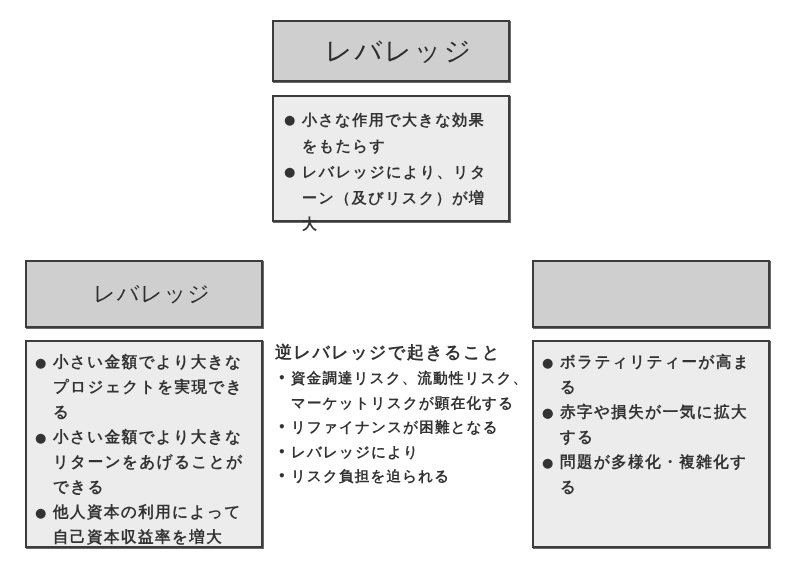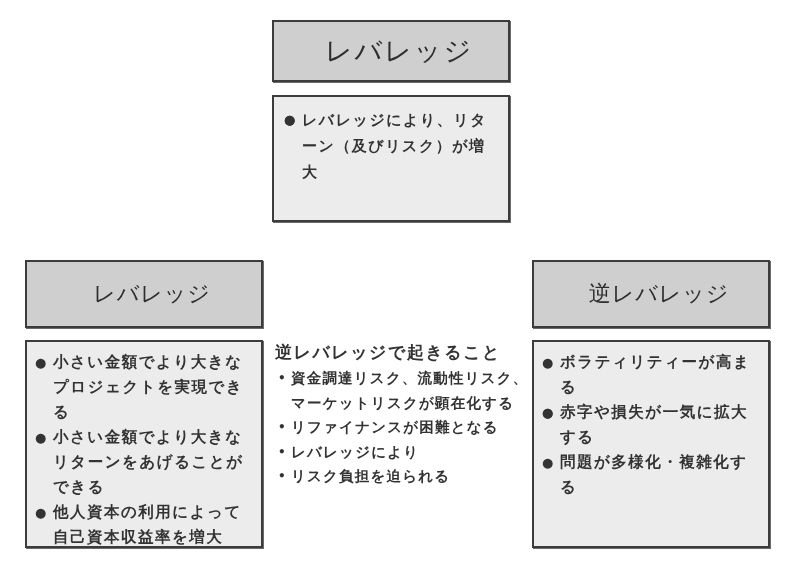--- a/index.html
+++ b/index.html
@@ -91,20 +91,21 @@
 <body>
 
 <div class="box header-box" style="left:272px; top:20px; width:238px; height:62px;">
   <div class="title-main">レバレッジ</div>
 </div>
 
 <div class="box body-box" style="left:272px; top:95px; width:238px; height:127px; padding:10px 8px 6px 10px;">
   <ul class="bullets">
     <li style="font-size:15px; line-height:26px;">
       <span class="bullet">●</span>
+      <span>小さな作用で大きな効果をもたらす</span>
     </li>
     <li style="font-size:15px; line-height:26px;">
       <span class="bullet">●</span>
       <span>レバレッジにより、リターン（及びリスク）が増大</span>
     </li>
   </ul>
 </div>
 
 <div class="box header-box" style="left:25px; top:260px; width:238px; height:68px;">
   <div class="title-sub">レバレッジ</div>
@@ -143,21 +144,20 @@
       <span>レバレッジにより</span>
     </li>
     <li>
       <span class="bullet">•</span>
       <span>リスク負担を迫られる</span>
     </li>
   </ul>
 </div>
 
 <div class="box header-box" style="left:532px; top:260px; width:238px; height:68px;">
-  <div class="title-sub">逆レバレッジ</div>
 </div>
 
 <div class="box body-box" style="left:532px; top:340px; width:238px; height:208px;">
   <ul class="bullets">
     <li>
       <span class="bullet">●</span>
       <span>ボラティリティーが高まる</span>
     </li>
     <li>
       <span class="bullet">●</span>

